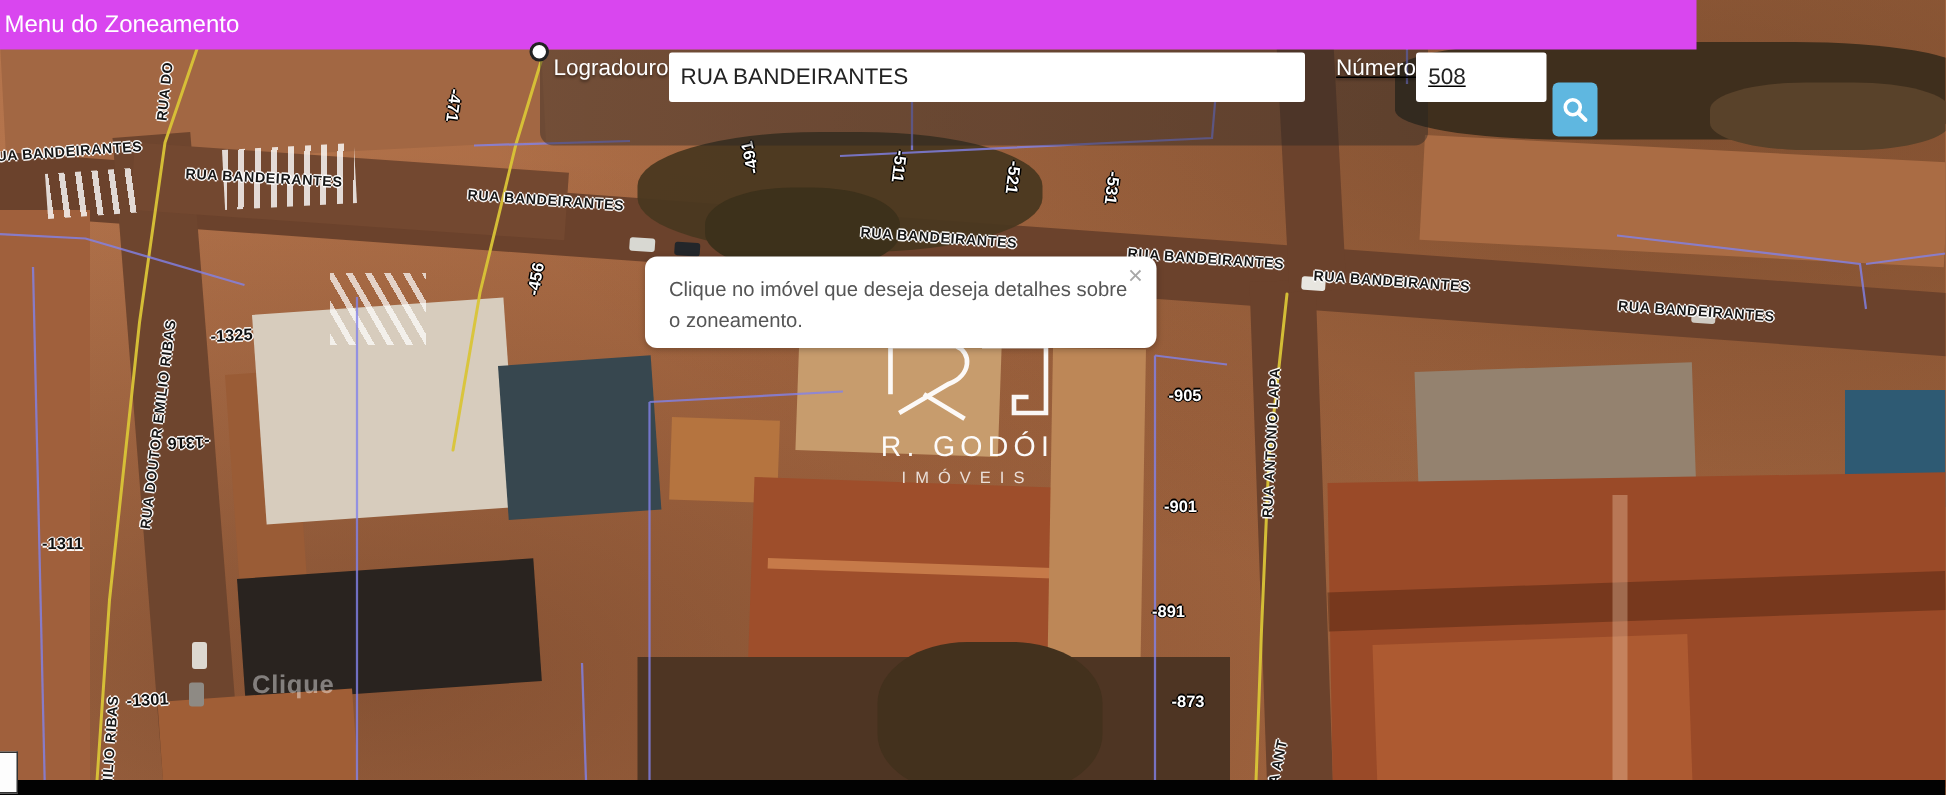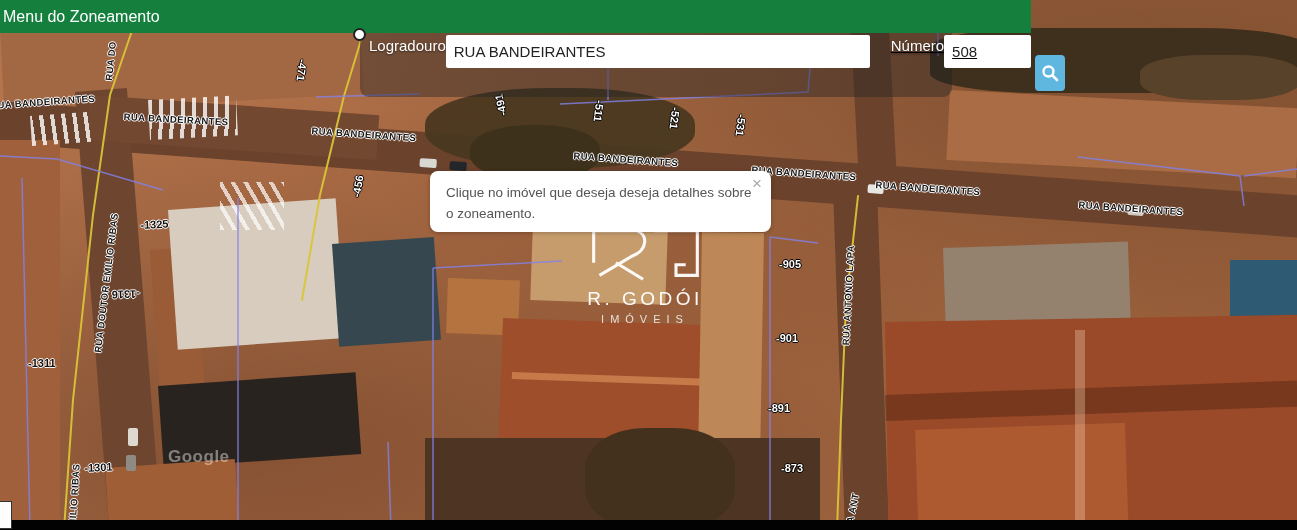--- a/index.html
+++ b/index.html
@@ -39,22 +39,22 @@
     position:absolute;left:168px;top:447px;z-index:3;
     font-size:17px;font-weight:bold;color:#fff;opacity:.42;letter-spacing:.5px;
   }
   
   .logo{position:absolute;left:574px;top:224px;width:142px;z-index:4;text-align:center;color:#fff;}
   .logo svg{display:block;margin:0 auto;}
   .logo-name{margin-top:2px;font-size:19px;letter-spacing:3.5px;font-weight:400;opacity:.97;}
   .logo-sub{margin-top:3px;font-size:11px;letter-spacing:6px;opacity:.8;}
   
   .topbar{
-    position:absolute;left:0;top:0;width:1031px;height:33px;z-index:10;
-    background:#15803d;color:#fff;display:flex;align-items:center;
+    position:absolute;left:0;top:0;width:1131px;height:33px;z-index:10;
+    background:#d946ef;color:#fff;display:flex;align-items:center;
   }
   .topbar span{margin-left:3px;font-size:16px;}
   
   .panel{
     position:absolute;left:360px;top:33px;width:592px;height:64px;z-index:8;
     background:rgba(35,35,35,.42);border-radius:0 0 9px 9px;
     display:flex;align-items:flex-start;box-sizing:border-box;padding:2px 10px 0 8px;
   }
   .field{display:flex;flex-direction:row;}
   .field label{color:#fff;font-size:15px;margin:2px 0 3px 1px;text-shadow:0 1px 2px rgba(0,0,0,.5);}
@@ -186,21 +186,21 @@
       <span class="lbl num-light" style="left: 779px; top: 258px; transform: rotate(0deg);">-905</span>
       <span class="lbl num-light" style="left: 776px; top: 332px; transform: rotate(0deg);">-901</span>
       <span class="lbl num-light" style="left: 768px; top: 402px; transform: rotate(0deg);">-891</span>
       <span class="lbl num-light" style="left: 781px; top: 462px; transform: rotate(0deg);">-873</span>
       <span class="lbl num-dark" style="left: 140px; top: 219px; transform: rotate(-3deg);">-1325</span>
       <span class="lbl num-dark" style="left: 140px; top: 300px; transform: rotate(178deg);">-1316</span>
       <span class="lbl num-dark" style="left: 28px; top: 357px; transform: rotate(0deg);">-1311</span>
       <span class="lbl num-dark" style="left: 84px; top: 462px; transform: rotate(-3deg);">-1301</span>
     </div>
 
-  <div class="google">Google</div>
+  <div class="google">Clique</div>
 
   <div class="logo">
     <svg width="120" height="62" viewBox="0 0 120 64">
       <g fill="none" stroke="#ffffff" stroke-width="3.2" opacity=".95">
         <path d="M7,40 L7,7 L52,7 C63,11 63,27 47,33 L13,53"></path>
         <path d="M30,40 L58,57"></path>
         <path d="M70,7 L114,7 L114,53 L92,53 L92,42 L102,42"></path>
       </g>
     </svg>
     <div class="logo-name">R. GODÓI</div>

